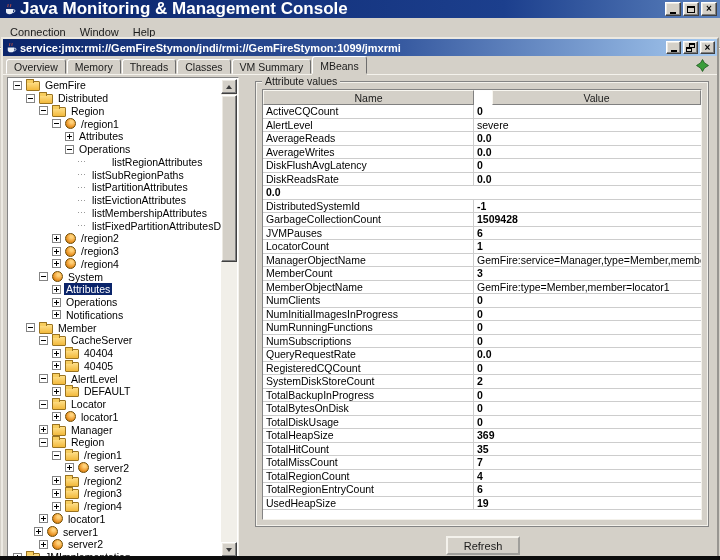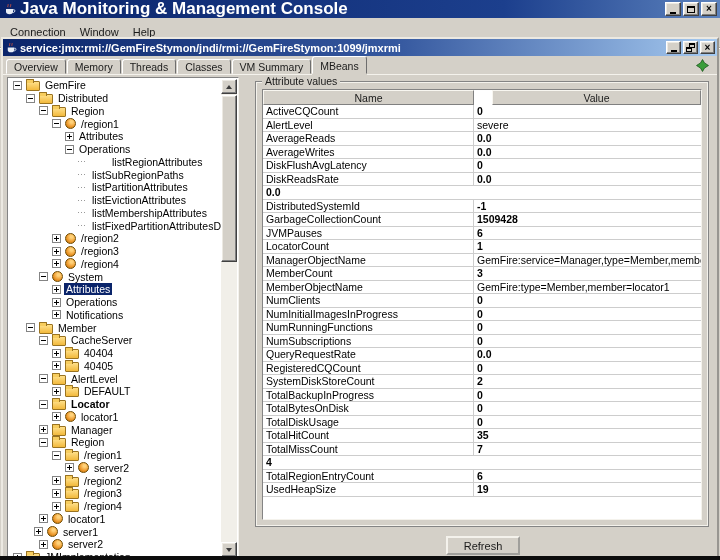--- a/index.html
+++ b/index.html
@@ -326,21 +326,21 @@
               <span class="ico icon-folder"></span>
               <span class="tree-label">AlertLevel</span>
             </div>
 
             <div class="tree-row" style="padding-left: 43px;">
               <span class="exp plus"></span>
               <span class="ico icon-folder"></span>
               <span class="tree-label">DEFAULT</span>
             </div>
 
-            <div class="tree-row" style="padding-left: 30px; font-weight: bold;">
+            <div class="tree-row" style="padding-left: 30px;">
               <span class="exp minus"></span>
               <span class="ico icon-folder"></span>
               <span class="tree-label">Locator</span>
             </div>
 
             <div class="tree-row" style="padding-left: 43px;">
               <span class="exp plus"></span>
               <span class="ico icon-mbean"></span>
               <span class="tree-label">locator1</span>
             </div>
@@ -544,32 +544,37 @@
                 <div class="attr-row">
                   <span class="cell name">TotalBytesOnDisk</span>
                   <span class="cell value bold">0</span>
                 </div>
 
                 <div class="attr-row">
                   <span class="cell name">TotalDiskUsage</span>
                   <span class="cell value bold">0</span>
                 </div>
 
+                <div class="attr-row">
+                  <span class="cell name">TotalHeapSize</span>
+                  <span class="cell value bold">369</span>
+                </div>
 
                 <div class="attr-row">
                   <span class="cell name">TotalHitCount</span>
                   <span class="cell value bold">35</span>
                 </div>
 
                 <div class="attr-row">
                   <span class="cell name">TotalMissCount</span>
                   <span class="cell value bold">7</span>
                 </div>
 
                 <div class="attr-row">
+                  <span class="cell name">TotalRegionCount</span>
                   <span class="cell value bold">4</span>
                 </div>
 
                 <div class="attr-row">
                   <span class="cell name">TotalRegionEntryCount</span>
                   <span class="cell value bold">6</span>
                 </div>
 
                 <div class="attr-row">
                   <span class="cell name">UsedHeapSize</span>

